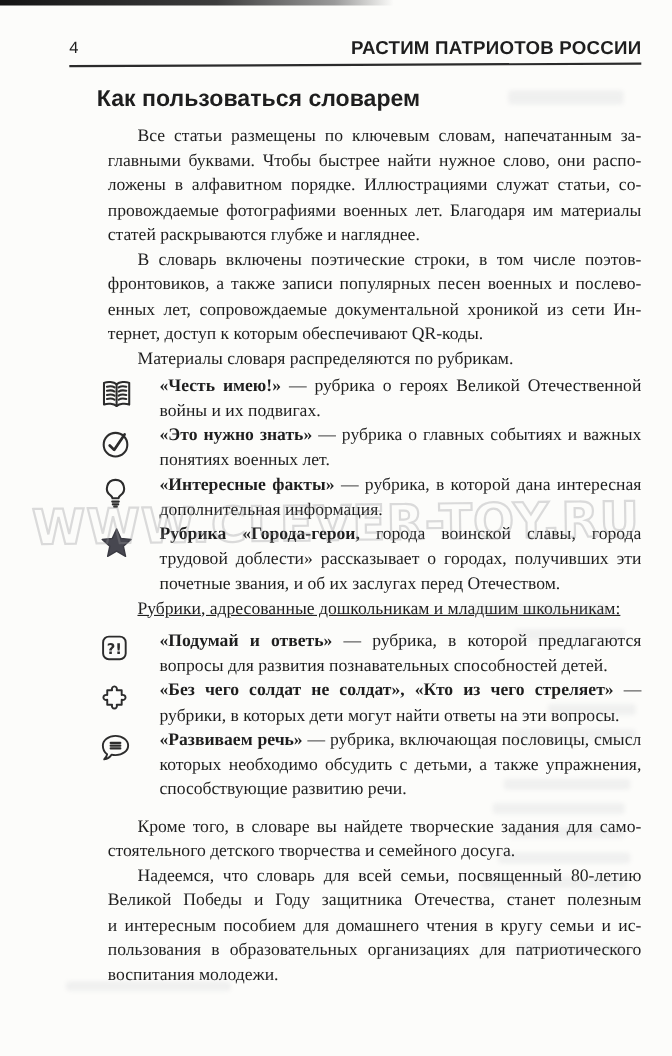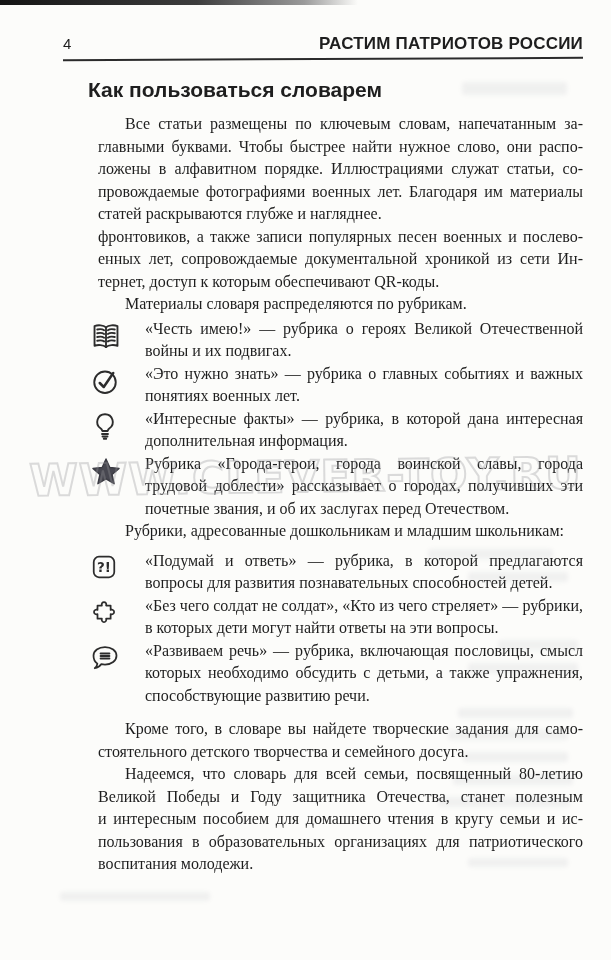--- a/index.html
+++ b/index.html
@@ -15,27 +15,27 @@
   }
   .hdr { display:flex; justify-content:space-between; align-items:flex-end; padding:36px 28px 0 63px; }
   .pnum { font-size:15px; line-height:16px; }
   .rtitle { font-size:17px; font-weight:bold; letter-spacing:.2px; line-height:16px; }
   .rule { margin:6px 28px 0 63px; border-top:2px solid #2b2b2b; transform:rotate(-0.25deg); }
   .title { margin:20px 28px 0 88px; font-size:21px; font-weight:bold; line-height:20px; }
   .bodytxt { margin:13px 28px 0 98px; font-size:16px; line-height:22.5px; }
   .pl { text-align:justify; text-align-last:justify; }
   .pl.first { text-indent:27px; }
   .pl.last { text-align-last:left; }
-  .intro { margin:0 0 7px 0; }
+  .intro { margin:0 0 7px 0;text-decoration:underline; }
   .rublist { margin-top:2px; }
   .rubric { display:flex; margin-left:-8px; }
   .ric { flex:0 0 55px; }
   .ric svg { display:block; margin-top:3px; }
   .rtext { margin:0; flex:1; text-align:justify; text-align-last:left; }
-  .rb { font-weight:normal; }
+  .rb { font-weight:bold; }
   .closing { margin-top:11px; }
   .watermark {
     position:absolute; left:0; right:0; top:451px; text-align:center;
     font-family:"DejaVu Sans", sans-serif; font-weight:800; font-size:44px;
     letter-spacing:1px; white-space:nowrap; color:transparent;
     -webkit-text-stroke:2px rgba(150,150,154,.6); opacity:.55;
     transform:rotate(-0.8deg); pointer-events:none;
   }
   .smudge { position:absolute; background:#7a7f8c; opacity:.09; filter:blur(2px); border-radius:3px; }
 </style>
@@ -56,20 +56,21 @@
   <main class="bodytxt">
     <section id="paras-top">
         <div class="para">
           <div class="pl first">Все статьи размещены по ключевым словам, напечатанным за-</div>
           <div class="pl">главными буквами. Чтобы быстрее найти нужное слово, они распо-</div>
           <div class="pl">ложены в алфавитном порядке. Иллюстрациями служат статьи, со-</div>
           <div class="pl">провождаемые фотографиями военных лет. Благодаря им материалы</div>
           <div class="pl last">статей раскрываются глубже и нагляднее.</div>
         </div>
         <div class="para">
+          <div class="pl first">В словарь включены поэтические строки, в том числе поэтов-</div>
           <div class="pl">фронтовиков, а также записи популярных песен военных и послево-</div>
           <div class="pl">енных лет, сопровождаемые документальной хроникой из сети Ин-</div>
           <div class="pl last">тернет, доступ к которым обеспечивают QR-коды.</div>
         </div>
         <div class="para">
           <div class="pl first last">Материалы словаря распределяются по рубрикам.</div>
         </div>
       </section>
     <section id="rubrics-main" class="rublist">
         <div class="rubric">

